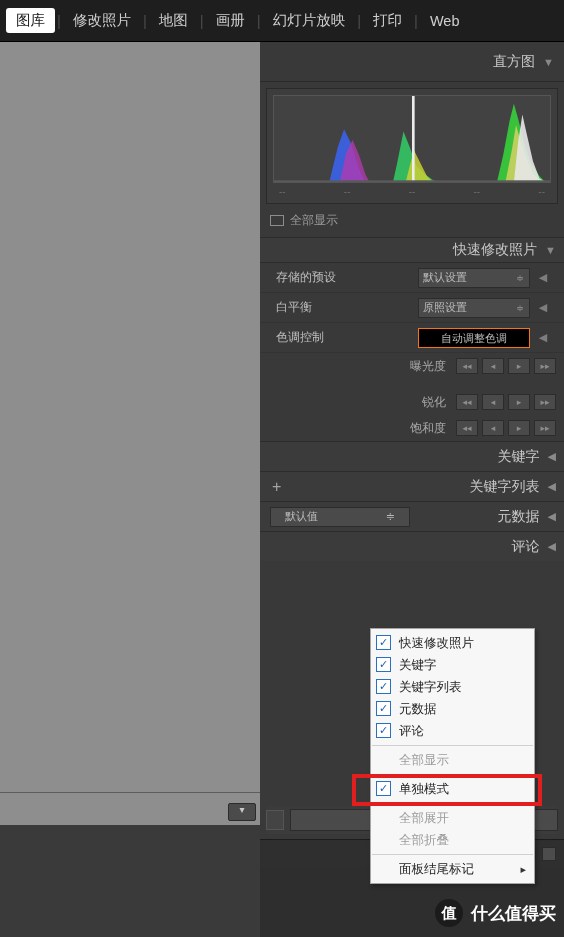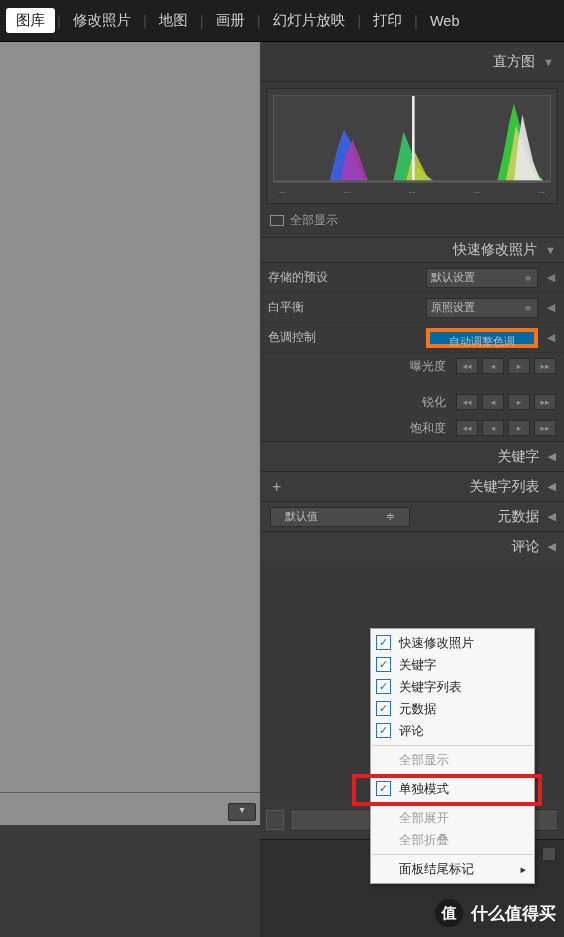--- a/index.html
+++ b/index.html
@@ -26,26 +26,26 @@
   .histogram { width:100%; height:88px; background:#424242; position:relative; overflow:hidden; border:1px solid #555; }
   .hist-bars { position:absolute; left:0; right:0; bottom:0; }
 
   .hist-meta { display:flex; justify-content:space-between; padding:3px 6px 0 6px; font-size:10px; color:#6b6b6b; }
   .orig-row { display:flex; align-items:center; gap:6px; padding:6px 10px 8px 10px; color:#9a9a9a; font-size:12px; }
   .orig-row .box { width:14px; height:11px; border:1px solid #8c8c8c; }
 
   .section-title { height:26px; display:flex; align-items:center; justify-content:flex-end; padding:0 8px; background:#3b3b3b; border-top:1px solid #2c2c2c; border-bottom:1px solid #2c2c2c; color:#c8c8c8; font-size:14px; }
   .section-title .tri { margin-left:8px; font-size:11px; color:#888; }
 
-  .row { display:flex; align-items:center; height:30px; padding:0 8px; gap:8px; border-bottom:1px solid #333; }
+  .row { display:flex; align-items:center; height:30px; padding:0 16px; gap:8px; border-bottom:1px solid #333; }
   .row-label { flex:0 0 auto; color:#bdbdbd; font-size:12px; white-space:nowrap; }
   .row-spacer { flex:1; }
   .dropdown { flex:0 0 112px; height:20px; background:#4a4a4a; border:1px solid #2c2c2c; display:flex; align-items:center; justify-content:space-between; padding:0 4px; font-size:11px; color:#bcbcbc; }
   .dropdown .arr { width:10px; text-align:center; color:#999; font-size:9px; }
-  .btn-wide { flex:0 0 112px; height:20px; background:#0369a1; border:4px solid #f97316; font-size:11px; color:#bcbcbc; text-align:center; line-height:18px; }
+  .btn-wide { flex:0 0 112px; height:20px; background:#000000; border:1px solid #f97316; font-size:11px; color:#bcbcbc; text-align:center; line-height:18px; }
   .post-tri { width:10px; color:#7d7d7d; font-size:11px; text-align:center; }
 
   .adjust-row { display:flex; align-items:center; justify-content:flex-end; height:26px; padding:0 8px; gap:4px; }
   .adjust-label { color:#a7a7a7; font-size:12px; margin-right:6px; }
   .step-btn { width:22px; height:16px; background:#4a4a4a; border:1px solid #2c2c2c; color:#8c8c8c; font-size:9px; text-align:center; line-height:14px; }
 
   .reset-row { display:flex; justify-content:flex-end; padding:6px 8px 10px 8px; }
   .reset-btn { width:90px; height:20px; background:#4a4a4a; border:1px solid #2c2c2c; color:#bcbcbc; font-size:12px; text-align:center; line-height:18px; }
 
   .collapsed { height:30px; display:flex; align-items:center; justify-content:flex-end; padding:0 8px; background:#3b3b3b; border-top:1px solid #2c2c2c; color:#c8c8c8; font-size:14px; gap:8px; }

